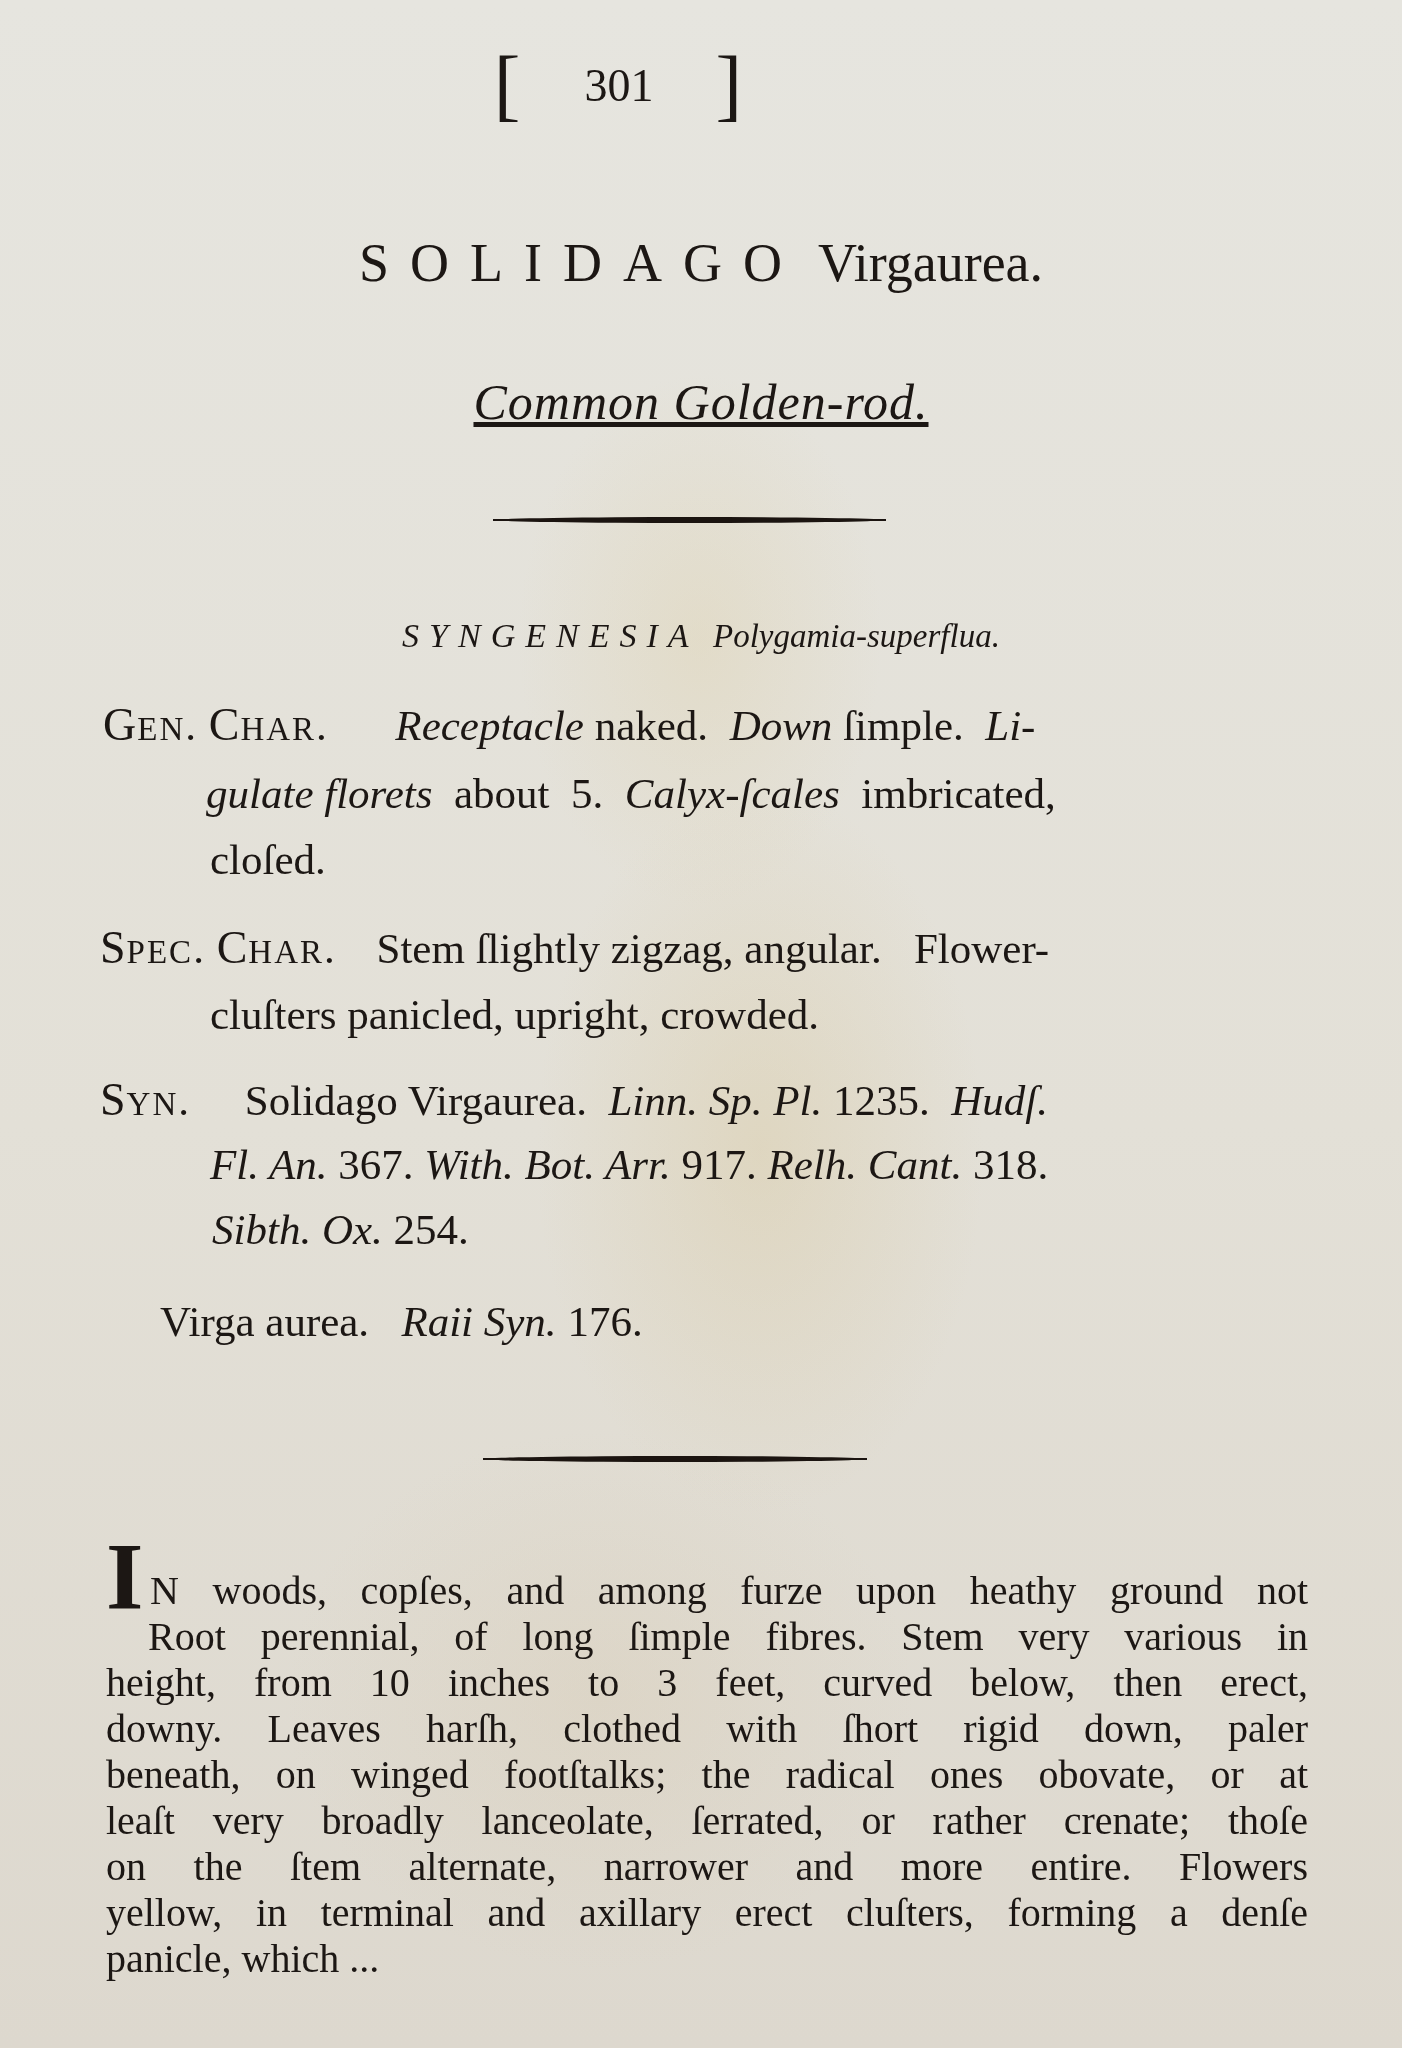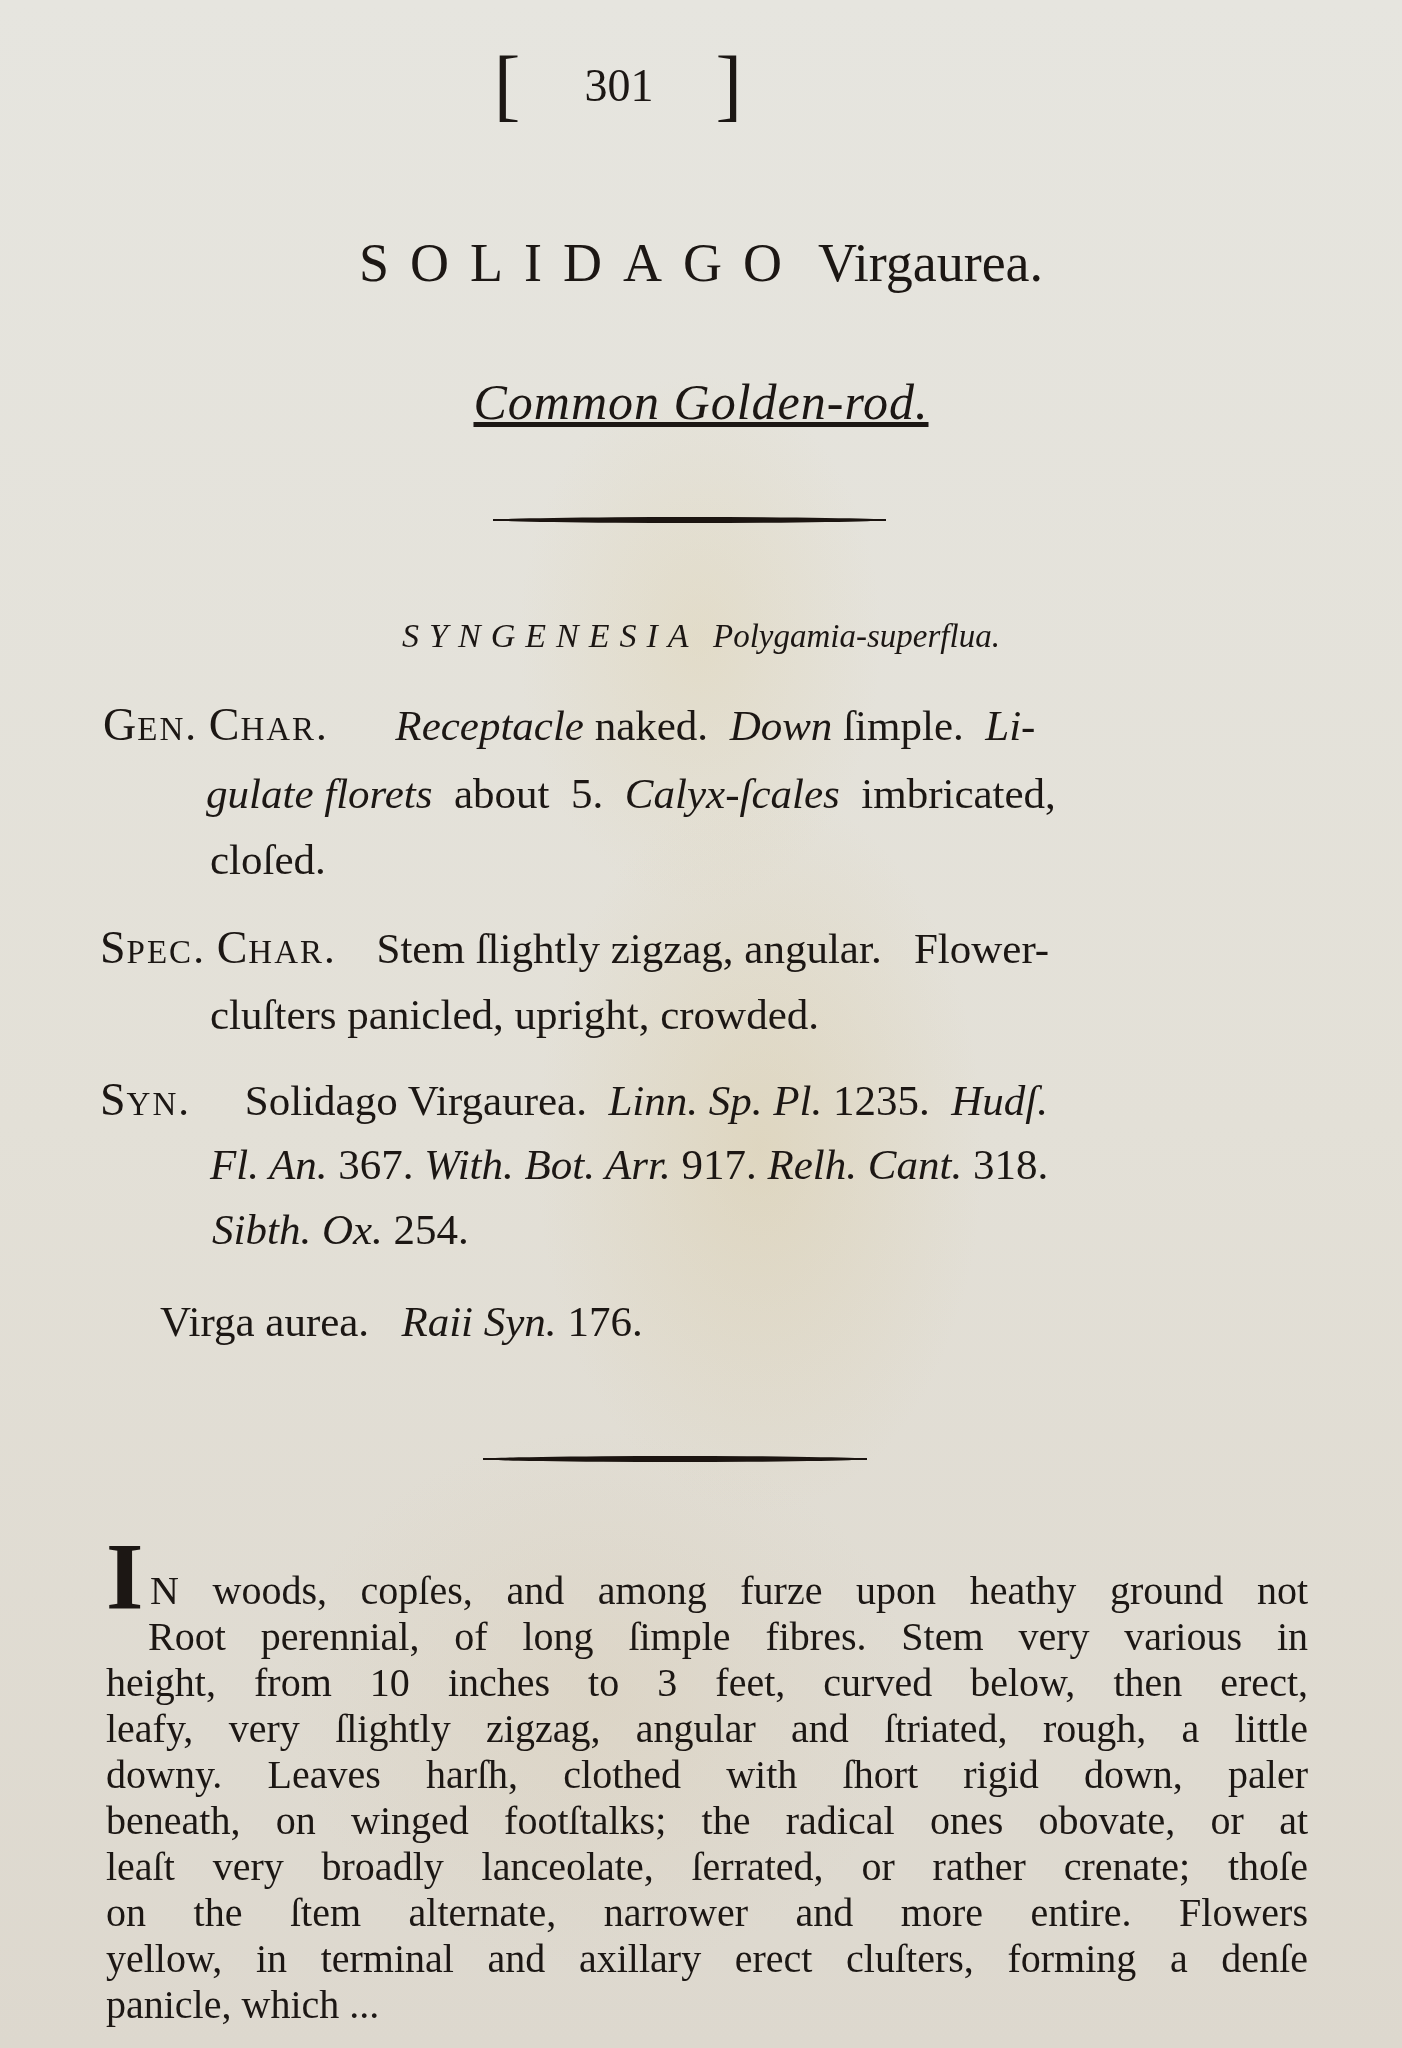--- a/index.html
+++ b/index.html
@@ -103,20 +103,19 @@
   <span style="white-space:pre">Virga aurea.   </span><span class="it">Raii Syn.</span><span style="white-space:pre"> 176.</span>
 </div>
 
 <div class="rule" style="left:487px; top:1456px; width:376px;"></div>
 
 <div class="dropcap">I</div>
 <div class="abs body" style="top:1568px;">
   <span class="line" style="padding-left:44px; width:1158px;">N woods, copſes, and among furze upon heathy ground not</span>
   <span class="line" style="padding-left:42px; width:1160px;">Root perennial, of long ſimple fibres.  Stem very various in</span>
   <span class="line">height, from 10 inches to 3 feet, curved below, then erect,</span>
-  <span class="line">leafy, very ſlightly zigzag, angular and ſtriated, rough, a little</span>
   <span class="line">downy.  Leaves harſh, clothed with ſhort rigid down, paler</span>
   <span class="line">beneath, on winged footſtalks; the radical ones obovate, or at</span>
   <span class="line">leaſt very broadly lanceolate, ſerrated, or rather crenate; thoſe</span>
   <span class="line">on the ſtem alternate, narrower and more entire.  Flowers</span>
   <span class="line">yellow, in terminal and axillary erect cluſters, forming a denſe</span>
   <span class="line" style="text-align-last:left;">panicle, which ...</span>
 </div>
 
 </body></html>

